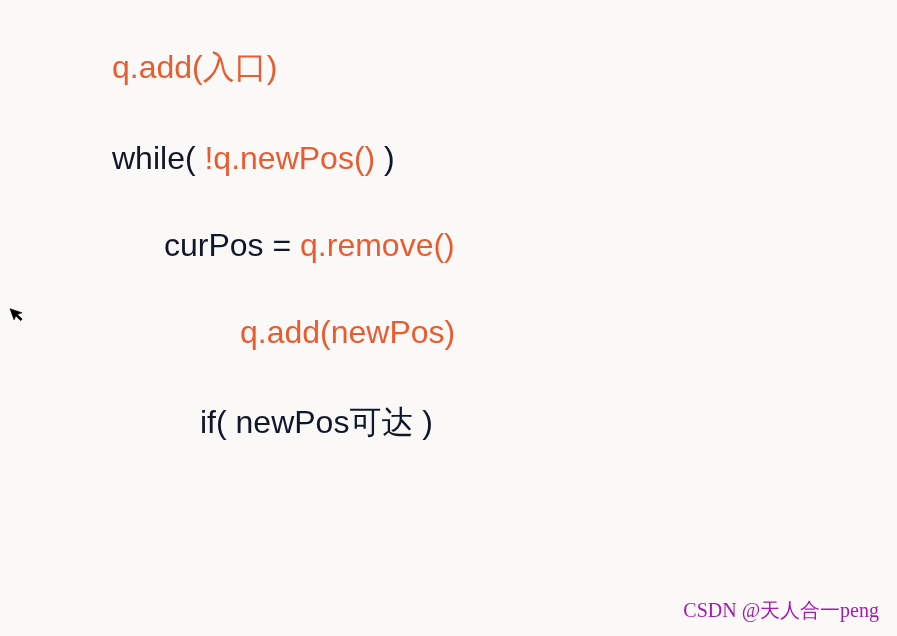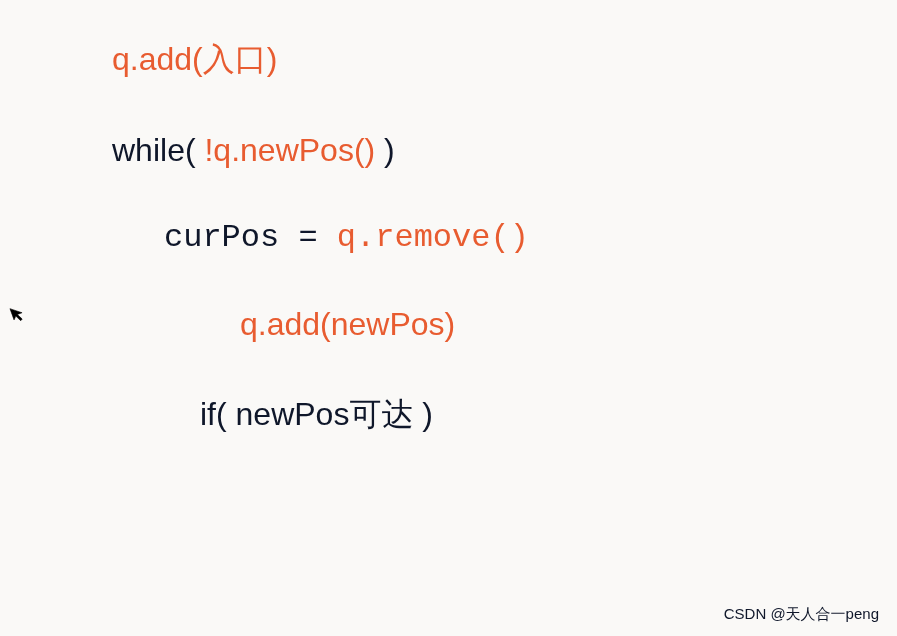--- a/index.html
+++ b/index.html
@@ -16,55 +16,55 @@
       position: relative;
       overflow: hidden;
     }
     .code-container {
       padding-top: 38px;
       padding-left: 112px;
     }
     .line {
       margin-bottom: 50px;
       white-space: nowrap;
+      margin-top: 8px;
     }
     .line:last-child {
       margin-bottom: 0;
     }
     .highlight {
       color: #e85c30;
     }
     .normal {
       color: #0f172a;
     }
     .indent-1 {
       padding-left: 52px;
-      font-family: Liberation Mono, monospace;
     }
     .indent-2 {
       padding-left: 88px;
     }
     .indent-3 {
       padding-left: 128px;
     }
     .cursor {
       position: absolute;
       left: 12px;
       top: 305px;
       font-size: 16px;
       color: #000;
       transform: rotate(-20deg);
     }
     .watermark {
       position: absolute;
       right: 18px;
       bottom: 12px;
-      font-size: 15px;
-      color: #0f172a;
-      font-family: Liberation Sans, sans-serif;
+      font-size: 20px;
+      color: #a21caf;
+      font-family: Liberation Serif, serif;
     }
   </style>
 </head>
 <body>
 
 <div class="cursor">
   <svg width="14" height="18" viewBox="0 0 14 18">
     <path d="M1,1 L1,13 L4,10 L7,16 L9,15 L6,9 L11,9 Z" fill="#000" stroke="#000" stroke-width="0.5"></path>
   </svg>
 </div>

